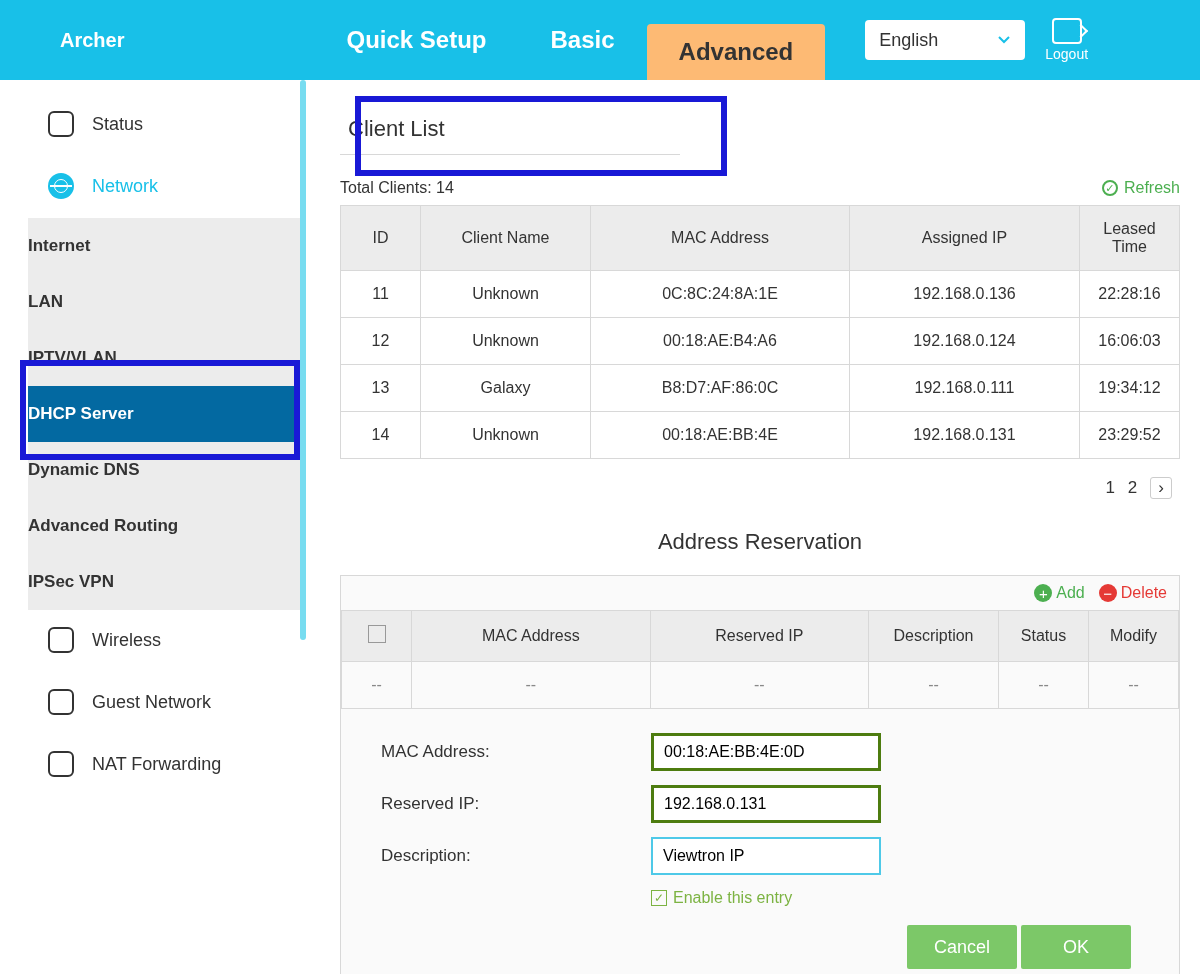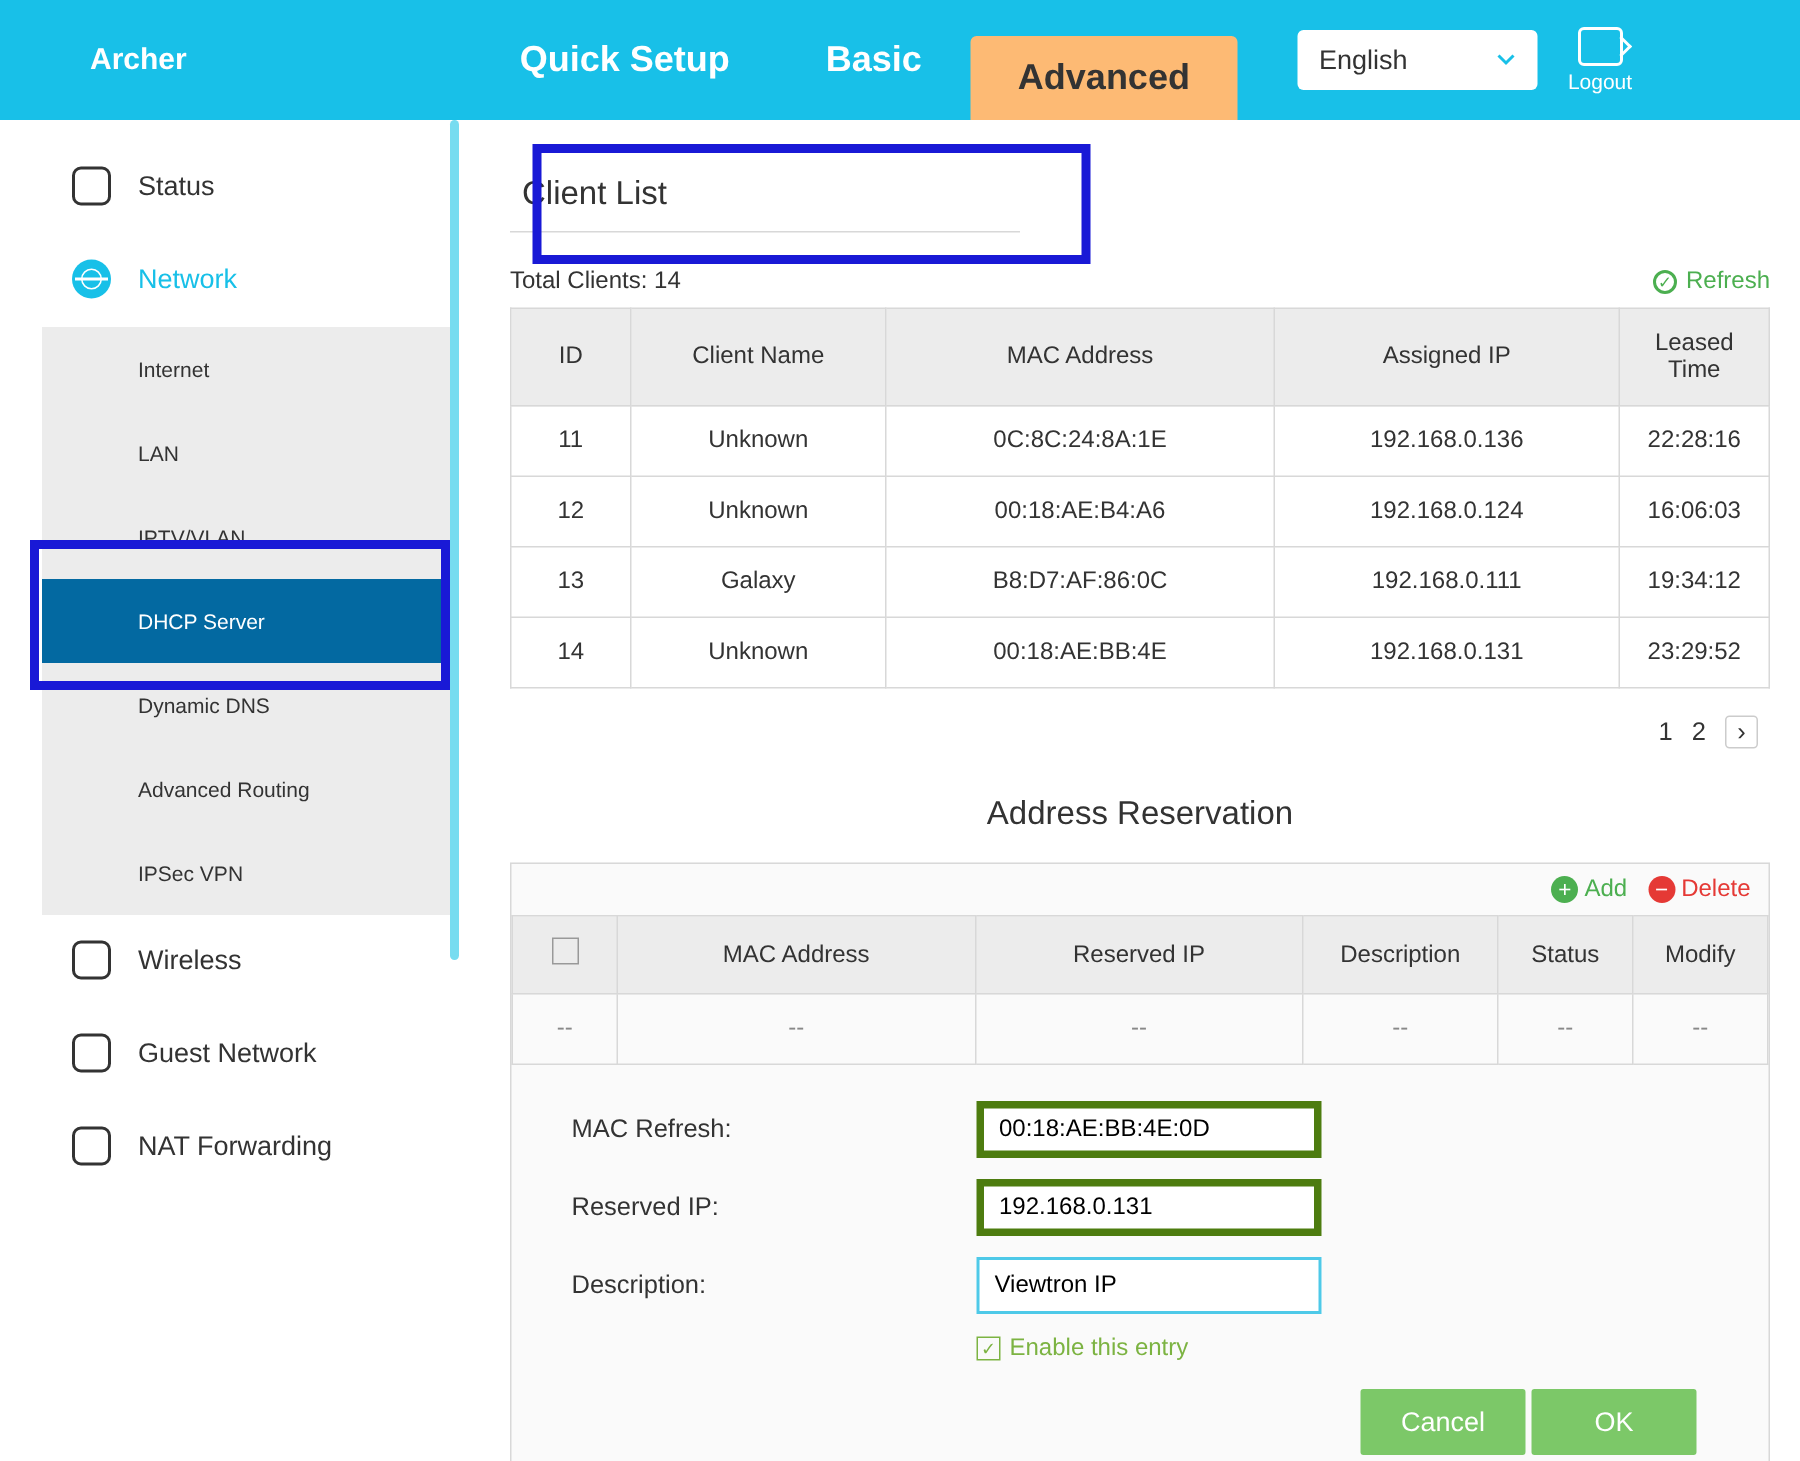--- a/index.html
+++ b/index.html
@@ -21,21 +21,21 @@
 .scroll-ind { position: absolute; left: 300px; top: 0; width: 6px; height: 560px; background: #77dcf0; border-radius: 3px; }
 
 .side-item { display: flex; align-items: center; height: 60px; padding-left: 20px; font-size: 18px; cursor: pointer; border-radius: 2px; background: #fff; margin-bottom: 2px; }
 .side-item.active { color: #18c0e8; }
 .side-item .ic { width: 26px; height: 26px; margin-right: 18px; border: 2px solid #333; border-radius: 6px; position: relative; }
 .side-item.active .ic { border: none; background: #18c0e8; border-radius: 50%; }
 .side-item.active .ic::after { content:''; position:absolute; inset:6px; border:1.5px solid #fff; border-radius:50%; }
 .side-item.active .ic::before { content:''; position:absolute; top:12px; left:2px; right:2px; height:1.5px; background:#fff; }
 
 .side-sub { background: #ececec; }
-.side-sub .sub { height: 56px; display: flex; align-items: center; padding-left: 64px; font-size: 14px; cursor: pointer; }
+.side-sub .sub { height: 56px; display: flex; align-items: center; font-size: 17px; cursor: pointer; font-weight: bold; }
 .side-sub .sub.selected { background: #0369a1; color: #fff; }
 
 .hl { border: 6px solid #1919d6; position: absolute; pointer-events: none; }
 .hl1 { left: 20px; top: 280px; width: 280px; height: 100px; }
 
 .main { flex: 1; padding: 16px 20px 40px 30px; }
 .page-title { font-size: 22px; padding: 20px 8px 12px; border-bottom: 1px solid #d8d8d8; margin-bottom: 24px; width: 340px; }
 .hl2 { left: 355px; top: 96px; width: 372px; height: 80px; }
 
 .row-hdr { display: flex; justify-content: space-between; align-items: center; margin-bottom: 8px; }
@@ -60,21 +60,21 @@
 .del { color: #e53935; display: flex; align-items: center; gap: 4px; cursor: pointer; }
 .del .mn { width: 18px; height: 18px; background: #e53935; color: #fff; border-radius: 50%; display: inline-flex; align-items: center; justify-content: center; font-size: 15px; }
 
 .tbl2 th, .tbl2 td { border: 1px solid #d8d8d8; padding: 14px 8px; text-align: center; font-size: 16px; font-weight: 400; background: #ececec; }
 .tbl2 .data td { background: #fafafa; color: #888; }
 .cb { width: 18px; height: 18px; border: 1px solid #999; display: inline-block; }
 
 .form-area { padding: 24px 40px 20px; }
 .frow { display: flex; align-items: center; margin-bottom: 14px; }
 .flabel { width: 270px; font-size: 17px; }
-.finput { width: 230px; height: 38px; border: 5px solid #4d7c0f; padding: 0 10px; font-size: 16px; background: #fff; }
+.finput { width: 230px; height: 38px; border: 3px solid #4d7c0f; padding: 0 10px; font-size: 16px; background: #fff; }
 .finput.active { border: 2px solid #4ec9e8; }
 .enable { margin-left: 270px; color: #7cb342; font-size: 16px; display: flex; align-items: center; gap: 6px; cursor: pointer; }
 .enable .ck { width: 16px; height: 16px; border: 1.5px solid #7cb342; display: inline-flex; align-items: center; justify-content: center; font-size: 12px; }
 .btns { display: flex; justify-content: flex-end; gap: 4px; margin-top: 18px; padding-right: 8px; }
 .btn { width: 110px; height: 44px; border: none; color: #fff; font-size: 18px; border-radius: 2px; cursor: pointer; background: #7cc868; }
 </style>
 </head>
 <body>
 
 <div class="topbar">
@@ -240,21 +240,21 @@
           <td>--</td>
           <td>--</td>
           <td>--</td>
           <td>--</td>
         </tr>
       </tbody>
         </table>
 
       <div class="form-area">
         <div class="frow">
-          <div class="flabel">MAC Refresh:</div>
+          <div class="flabel">MAC Address:</div>
           <input class="finput" value="00:18:AE:BB:4E:0D" style="">
         </div>
         <div class="frow">
           <div class="flabel">Reserved IP:</div>
           <input class="finput" value="192.168.0.131" style="">
         </div>
         <div class="frow">
           <div class="flabel">Description:</div>
           <input class="finput active" value="Viewtron IP" style="">
         </div>

